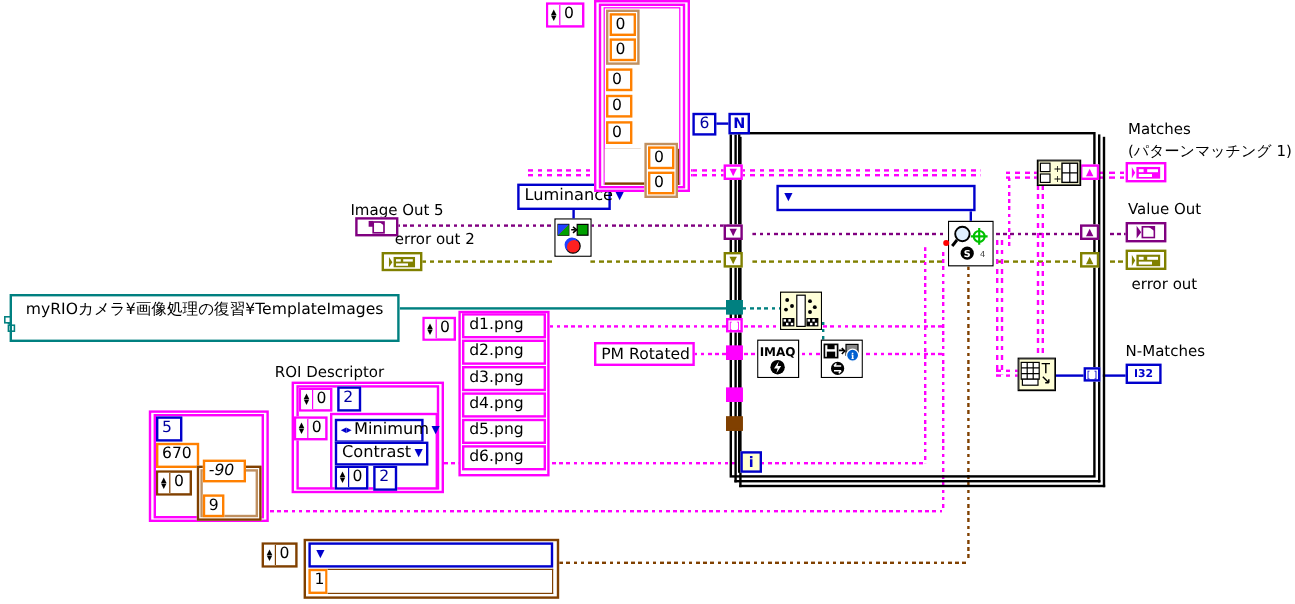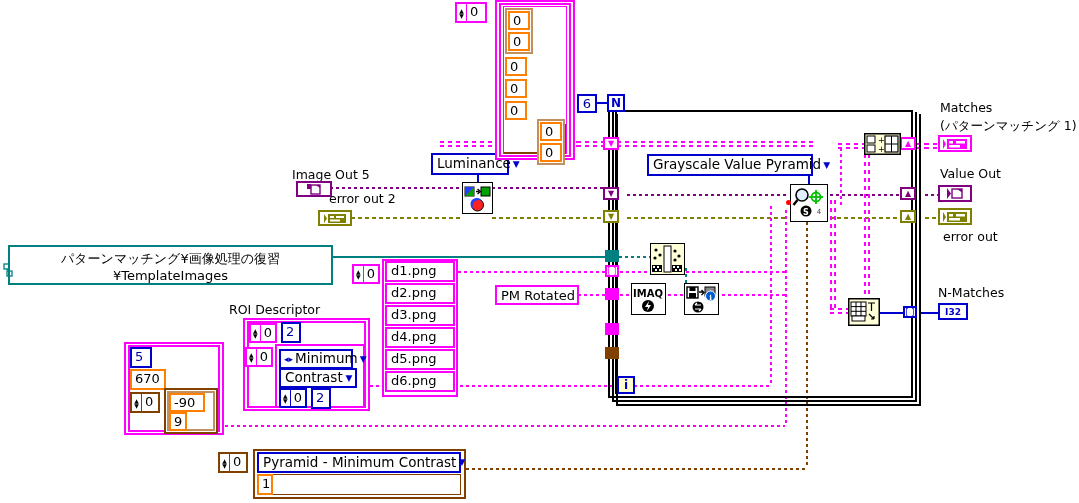--- a/index.html
+++ b/index.html
@@ -259,21 +259,20 @@
       <line x1="2" y1="7.6" x2="17" y2="7.6"></line>
         <line x1="2" y1="12.3" x2="17" y2="12.3"></line>
     </g>
     <rect x="3" y="17" width="13" height="5" fill="#fff" stroke="#000" stroke-width="1"></rect>
     <path d="M19 4 h7 M22.5 4 v8" stroke="#000" stroke-width="1.2" fill="none"></path>
     <path d="M20 15 l5 5 M25 20 l0 -3 M25 20 l-3 0" stroke="#000" stroke-width="1.2" fill="none"></path>
   </svg>
 </div>
 
 <div class="abs ring" style="left:647px;top:154px;width:166px;height:22px;">
-  <span class="cap">Grayscale Value Pyramid</span>
   <span class="arw">▼</span>
 </div>
 
 <div class="abs lbl" style="left:292px;top:168px;">Image Out 5</div>
 <div class="abs ind imgterm" style="left:296px;top:181px;width:36px;height:16px;">
   <span style="width:100%;display:flex;align-items:center;justify-content:center;">
     <svg width="14" height="11" viewBox="0 0 14 11">
         <polygon points="0,0 4,0 4,5 0,5" fill="#800080"></polygon>
         <rect x="4" y="1" width="9" height="9" fill="#fff" stroke="#800080" stroke-width="1.4"></rect>
         <polygon points="9,1 13,1 13,4" fill="#800080"></polygon>
@@ -338,21 +337,21 @@
       <i>▼</i>
     </span>
   <span class="vv">0</span>
 </div>
 <div class="abs fr-brown" style="left:504px;top:124px;width:62px;height:30px;border-left:0;border-top:0;"></div>
 <div class="abs fr-tan" style="left:537px;top:119px;width:28px;height:46px;"></div>
 <div class="abs num-or" style="left:540px;top:122px;width:22px;height:19px;">0</div>
 <div class="abs num-or" style="left:540px;top:143px;width:22px;height:19px;">0</div>
 
 <div class="abs pathbox" style="left:8px;top:245px;width:325px;height:40px;">
-  <div>パターンマッチング¥画像処理の復習¥TemplateImages</div>
+  <div>myRIOカメラ¥画像処理の復習¥TemplateImages</div>
 </div>
 <div class="abs" style="left:3px;top:262px;width:12px;height:16px;">
   <svg width="12" height="16" viewBox="0 0 12 16">
     <rect x="1" y="2" width="5" height="5" fill="none" stroke="#008080" stroke-width="1.3"></rect>
     <rect x="4" y="9" width="5" height="5" fill="none" stroke="#008080" stroke-width="1.3"></rect>
     <line x1="3.5" y1="7" x2="6.5" y2="9" stroke="#008080" stroke-width="1.3"></line>
   </svg>
 </div>
 
 <div class="abs idx" style="left:352px;top:264px;width:28px;height:20px;border:2px solid #ff00ff;">
@@ -418,33 +417,32 @@
 <div class="abs num-or" style="left:130px;top:369px;width:36px;height:21px;">670</div>
 <div class="abs idx" style="left:130px;top:392px;width:30px;height:21px;border:2px solid #804000;">
   <span class="sp" style="background:#fff;border-right:1px solid #804000;">
       <i>▲</i>
       <i>▼</i>
     </span>
   <span class="vv">0</span>
 </div>
 <div class="abs fr-brown" style="left:164px;top:388px;width:54px;height:46px;"></div>
 <div class="abs fr-tan" style="left:167px;top:391px;width:48px;height:40px;"></div>
-<div class="abs num-or" style="left:169px;top:393px;width:36px;height:19px;">-90</div>
+<div class="abs num-or" style="left:169px;top:383px;width:36px;height:19px;font-style:italic;">-90</div>
 <div class="abs num-or" style="left:169px;top:412px;width:18px;height:19px;">9</div>
 
 <div class="abs idx" style="left:218px;top:452px;width:30px;height:21px;border:2px solid #804000;">
   <span class="sp" style="background:#fff;border-right:1px solid #804000;">
       <i>▲</i>
       <i>▼</i>
     </span>
   <span class="vv">0</span>
 </div>
 <div class="abs fr-brown" style="left:253px;top:449px;width:213px;height:50px;"></div>
 <div class="abs ring" style="left:257px;top:452px;width:204px;height:21px;">
-  <span class="cap">Pyramid - Minimum Contrast</span>
   <span class="arw">▼</span>
 </div>
 <div class="abs num-or" style="left:257px;top:474px;width:16px;height:21px;">1</div>
 <div class="abs" style="left:273px;top:474px;width:188px;height:21px;background:#fff;border:1px solid #804000;border-left:0;"></div>
 
 <div class="abs lbl" style="left:940px;top:101px;">Matches</div>
 <div class="abs lbl" style="left:940px;top:119px;">(パターンマッチング 1)</div>
 <div class="abs ind matchterm" style="left:938px;top:135px;width:34px;height:17px;">
   <span style="width:100%;display:flex;align-items:center;justify-content:center;">
     <svg width="24" height="10" viewBox="0 0 24 10">

